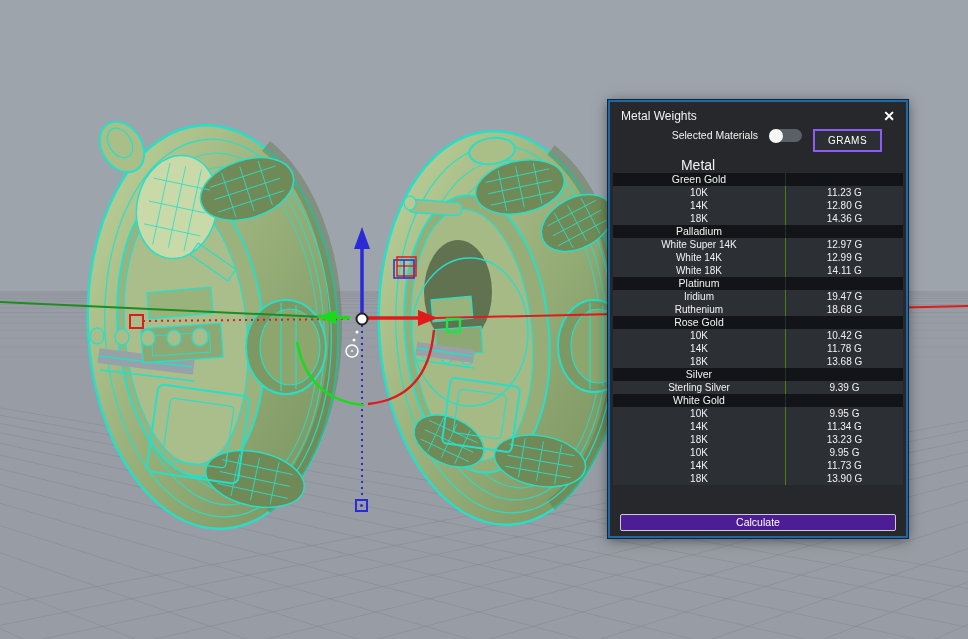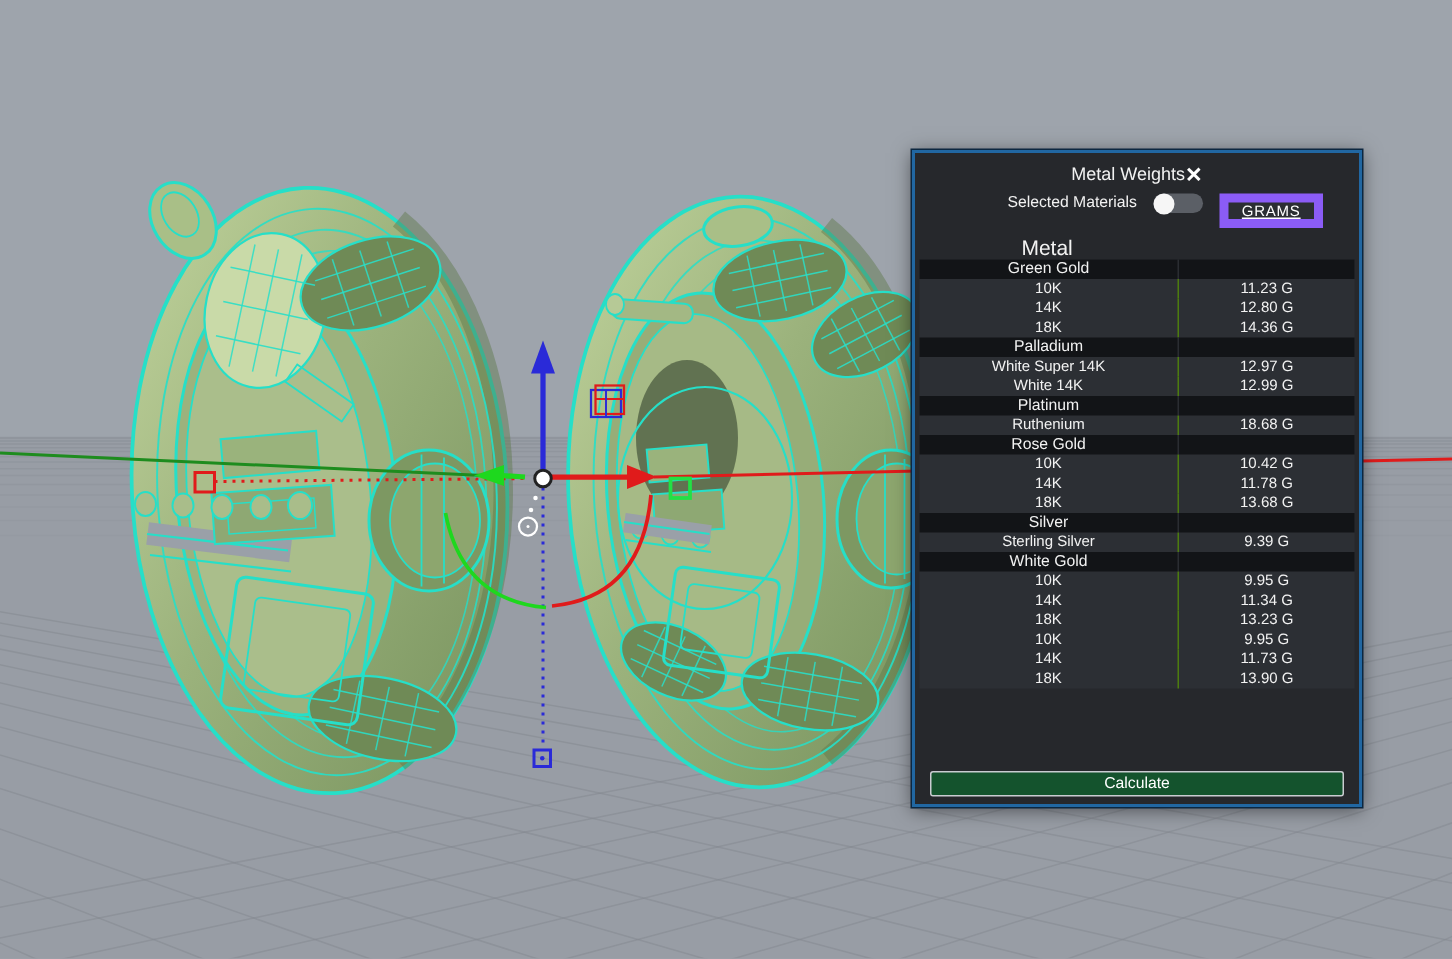--- a/index.html
+++ b/index.html
@@ -13,42 +13,42 @@
 
   
   .panel{
     position:absolute;left:608px;top:100px;width:300px;height:438px;
     box-sizing:border-box;background:#26282c;
     border:2px solid #2167a2;outline:1px solid #0c2740;
     box-shadow:0 2px 12px rgba(0,0,0,.5);
     color:#f2f2f2;display:flex;flex-direction:column;
   }
   .titlebar{height:27px;flex:0 0 27px;display:flex;align-items:center;
-    justify-content:center;padding:0 11px;font-size:12px;}
+    justify-content:space-between;padding:0 11px;font-size:12px;}
   .close{font-size:14px;font-weight:bold;line-height:14px;cursor:pointer;color:#fff;}
   .controls{height:27px;flex:0 0 27px;display:flex;align-items:flex-start;
     justify-content:flex-end;gap:11px;padding:0 24px;font-size:10.5px;}
   .toggle{width:33px;height:13px;background:#5b5f66;border-radius:7px;
     position:relative;flex:0 0 33px;cursor:pointer;}
   .knob{position:absolute;left:0;top:-0.5px;width:14px;height:14px;
     background:#f6f6f6;border-radius:50%;}
-  .grams-btn{width:69px;height:23px;background:#2b2e33;border:6px solid #8b5cf6;
-    color:#fff;font-size:10px;font-family:inherit;letter-spacing:.5px;cursor:pointer;text-decoration:underline;}
+  .grams-btn{width:69px;height:23px;background:#2b2e33;border:2px solid #8b5cf6;
+    color:#fff;font-size:10px;font-family:inherit;letter-spacing:.5px;cursor:pointer;}
   .colhead{height:17px;flex:0 0 17px;display:flex;align-items:center;font-size:14px;}
   .colhead .c1{width:59.5%;text-align:center;}
   .colhead .c2{width:40.5%;text-align:left;margin-top:36px;}
   .mtable{margin:0 3px;background:#2c2f34;}
   .row{display:flex;height:13px;line-height:13px;font-size:10px;}
   .row .cell1{width:59.5%;text-align:center;border-right:1px solid #4d7c0f;
     white-space:nowrap;overflow:hidden;}
   .row .cell2{width:40.5%;text-align:center;white-space:nowrap;}
   .row.header{background:#121417;font-size:10.5px;}
   .row.header .cell1{border-right:1px solid #2a2d32;}
   .spacer{flex:1;}
-  .calc-btn{margin:0 10px 5px;height:17px;flex:0 0 17px;background:#14532d;
+  .calc-btn{margin:0 10px 5px;height:17px;flex:0 0 17px;background:#4c1d95;
     border:1px solid #c9ccd1;border-radius:2px;color:#fff;font-size:10.5px;
     font-family:inherit;cursor:pointer;padding:0;line-height:15px;}
 </style>
 </head>
 <body>
 
 <div class="stage">
 
   <svg id="scene" class="scene" width="968" height="639" viewBox="0 0 968 639">
     <defs>
@@ -312,23 +312,31 @@
           <div class="cell2"></div>
         </div>
         <div class="row">
           <div class="cell1">White Super 14K</div>
           <div class="cell2">12.97 G</div>
         </div>
         <div class="row">
           <div class="cell1">White 14K</div>
           <div class="cell2">12.99 G</div>
         </div>
+        <div class="row">
+          <div class="cell1">White 18K</div>
+          <div class="cell2">14.11 G</div>
+        </div>
         <div class="row header">
           <div class="cell1">Platinum</div>
           <div class="cell2"></div>
+        </div>
+        <div class="row">
+          <div class="cell1">Iridium</div>
+          <div class="cell2">19.47 G</div>
         </div>
         <div class="row">
           <div class="cell1">Ruthenium</div>
           <div class="cell2">18.68 G</div>
         </div>
         <div class="row header">
           <div class="cell1">Rose Gold</div>
           <div class="cell2"></div>
         </div>
         <div class="row">

